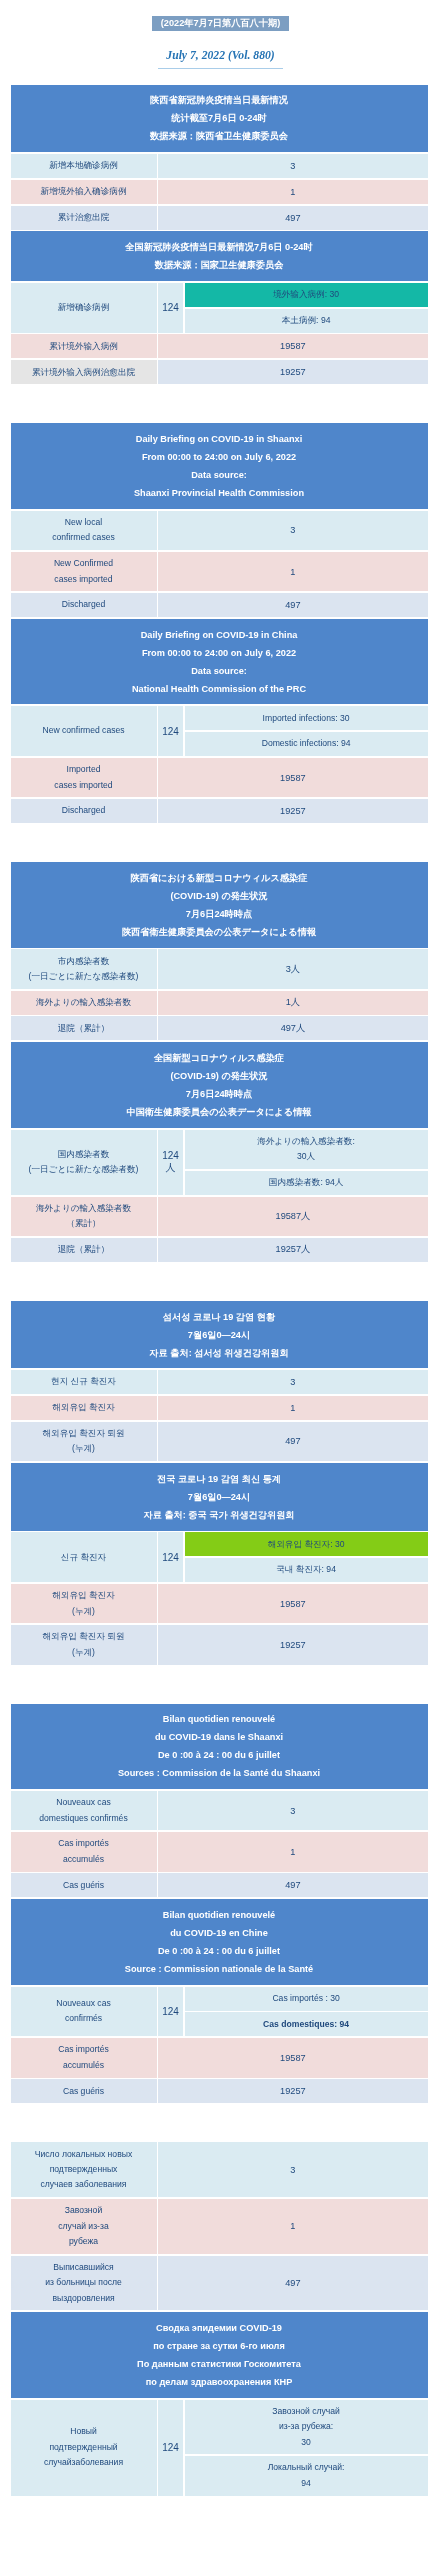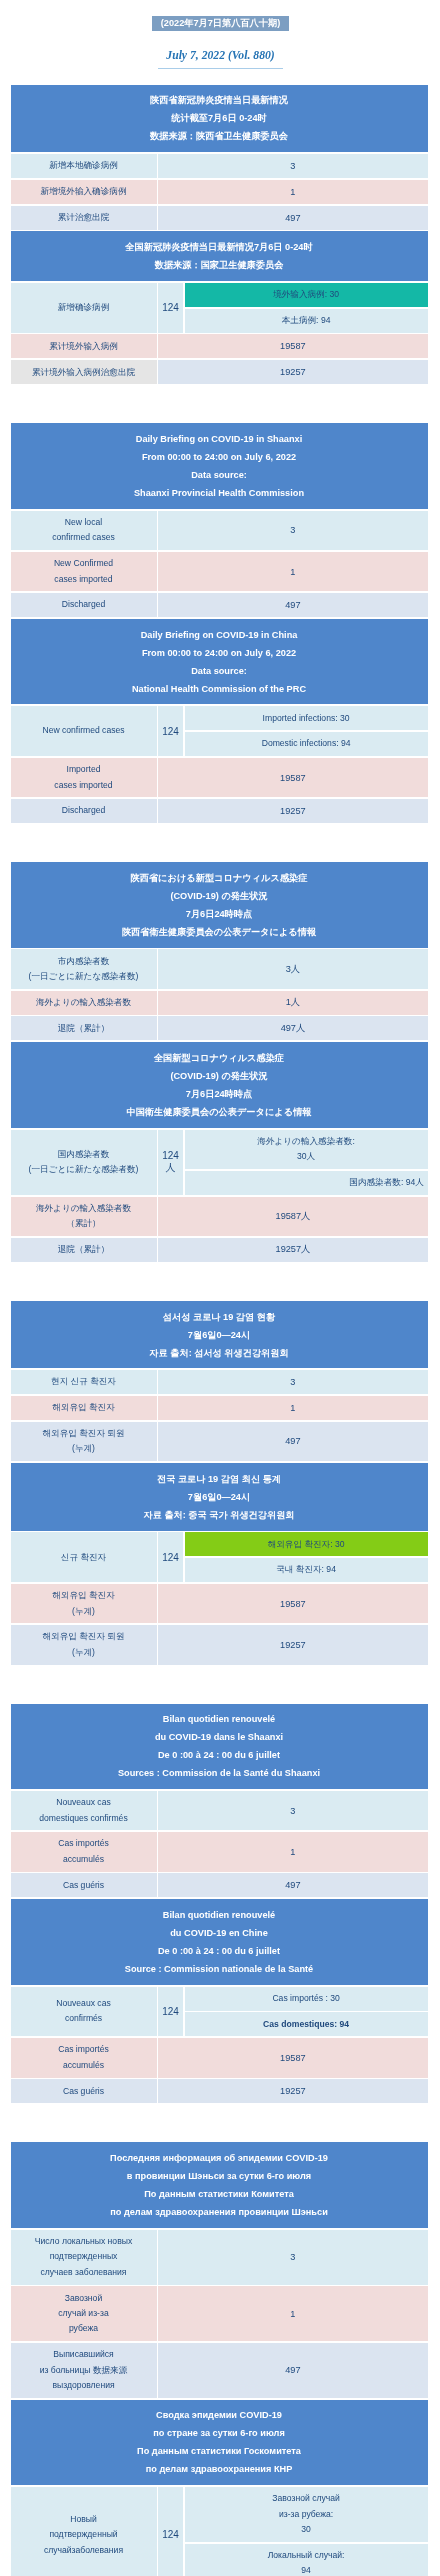--- a/index.html
+++ b/index.html
@@ -237,21 +237,21 @@
           <div class="cell label-cell" style="background: rgb(218, 235, 242);">
             <div class="line">国内感染者数</div>
             <div class="line">(一日ごとに新たな感染者数)</div>
           </div>
           <div class="cell num-cell" style="background: rgb(218, 235, 242);">124人</div>
           <div class="right-stack">
             <div class="cell" style="background: rgb(218, 235, 242);">
               <div class="line">海外よりの輸入感染者数:</div>
               <div class="line">30人</div>
             </div>
-            <div class="cell" style="background: rgb(218, 235, 242); text-align: right;">
+            <div class="cell" style="background: rgb(218, 235, 242);">
               <div class="line">国内感染者数: 94人</div>
             </div>
           </div>
         </div>
         <div class="row">
           <div class="cell label-cell" style="background: rgb(241, 220, 219);">
             <div class="line">海外よりの輸入感染者数</div>
             <div class="line">（累計）</div>
           </div>
           <div class="cell value-cell" style="background: rgb(241, 220, 219);">19587人</div>
@@ -378,46 +378,40 @@
           <div class="cell value-cell" style="background: rgb(241, 220, 219);">19587</div>
         </div>
         <div class="row">
           <div class="cell label-cell" style="background: rgb(219, 228, 240);">
             <div class="line">Cas guéris</div>
           </div>
           <div class="cell value-cell" style="background: rgb(219, 228, 240);">19257</div>
         </div>
       </div>
       <div class="section">
-        <div class="tbl-header">
-          <div class="hline">Последняя информация об эпидемии COVID-19</div>
-          <div class="hline">в провинции Шэньси за сутки 6-го июля</div>
-          <div class="hline">По данным статистики Комитета</div>
-          <div class="hline">по делам здравоохранения провинции Шэньси</div>
-        </div>
         <div class="row">
           <div class="cell label-cell" style="background: rgb(218, 235, 242);">
             <div class="line">Число локальных новых</div>
             <div class="line">подтвержденных</div>
             <div class="line">случаев заболевания</div>
           </div>
           <div class="cell value-cell" style="background: rgb(218, 235, 242);">3</div>
         </div>
         <div class="row">
           <div class="cell label-cell" style="background: rgb(241, 220, 219);">
             <div class="line">Завозной</div>
             <div class="line">случай из-за</div>
             <div class="line">рубежа</div>
           </div>
           <div class="cell value-cell" style="background: rgb(241, 220, 219);">1</div>
         </div>
         <div class="row">
           <div class="cell label-cell" style="background: rgb(219, 228, 240);">
             <div class="line">Выписавшийся</div>
-            <div class="line">из больницы 数据来源</div>
+            <div class="line">из больницы после</div>
             <div class="line">выздоровления</div>
           </div>
           <div class="cell value-cell" style="background: rgb(219, 228, 240);">497</div>
         </div>
         <div class="tbl-header">
           <div class="hline">Сводка эпидемии COVID-19</div>
           <div class="hline">по стране за сутки 6-го июля</div>
           <div class="hline">По данным статистики Госкомитета</div>
           <div class="hline">по делам здравоохранения КНР</div>
         </div>

